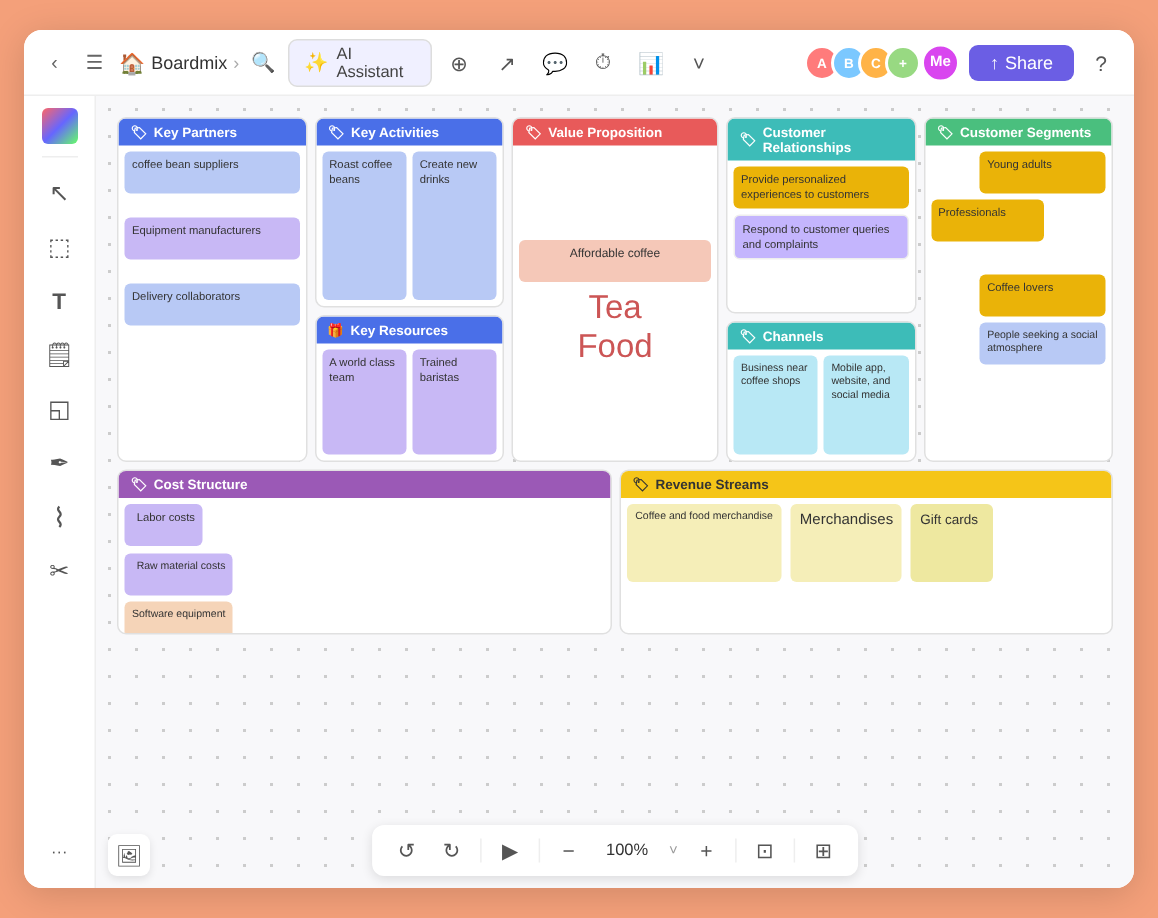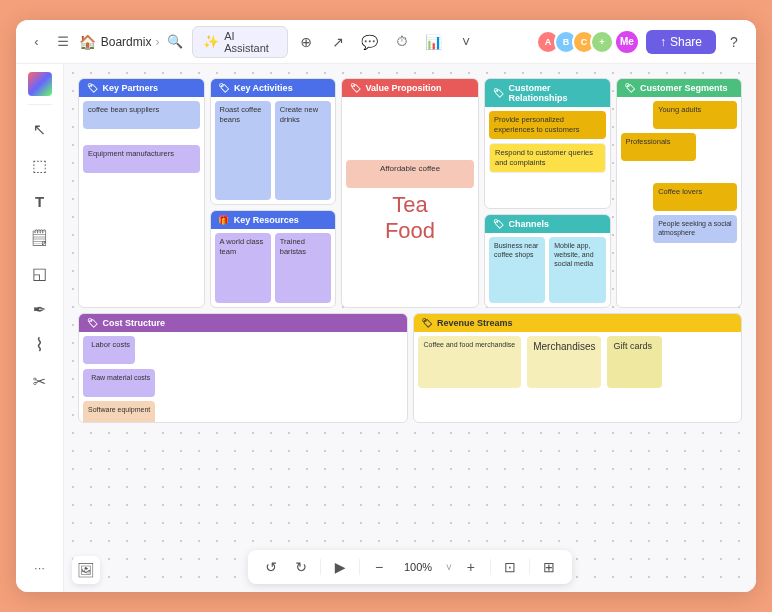--- a/index.html
+++ b/index.html
@@ -179,21 +179,21 @@
       line-height: 1.3;
       color: #333;
       min-height: 28px;
     }
     .sticky-blue { background: #B8C9F5; }
     .sticky-lavender { background: #C8B8F5; }
     .sticky-salmon { background: #F5C8B8; }
     .sticky-green { background: #eab308; }
     .sticky-teal { background: #B8E8F5; }
     .sticky-peach { background: #F5D4B8; }
-    .sticky-white { background: #fde047; border: 1px solid #eee; }
+    .sticky-white { background: #c4b5fd; border: 1px solid #eee; }
     
     .vp-body {
       flex: 1;
       display: flex;
       flex-direction: column;
       align-items: center;
       justify-content: center;
       gap: 4px;
       padding: 4px;
     }
@@ -324,20 +324,21 @@
         <div class="bmc-top">
 
           <div class="bmc-cell">
             <div class="bmc-header bmc-header-blue">
               <span>🏷</span>
               <span>Key Partners</span>
             </div>
             <div class="bmc-body">
               <div class="sticky sticky-blue">coffee bean suppliers</div>
               <div class="sticky sticky-lavender">Equipment manufacturers</div>
+              <div class="sticky sticky-blue">Delivery collaborators</div>
             </div>
           </div>
 
           <div style="display:flex; flex-direction:column; gap:5px;">
 
             <div class="bmc-cell" style="flex:1.3;">
               <div class="bmc-header bmc-header-blue">
                 <span>🏷</span>
                 <span>Key Activities</span>
               </div>

